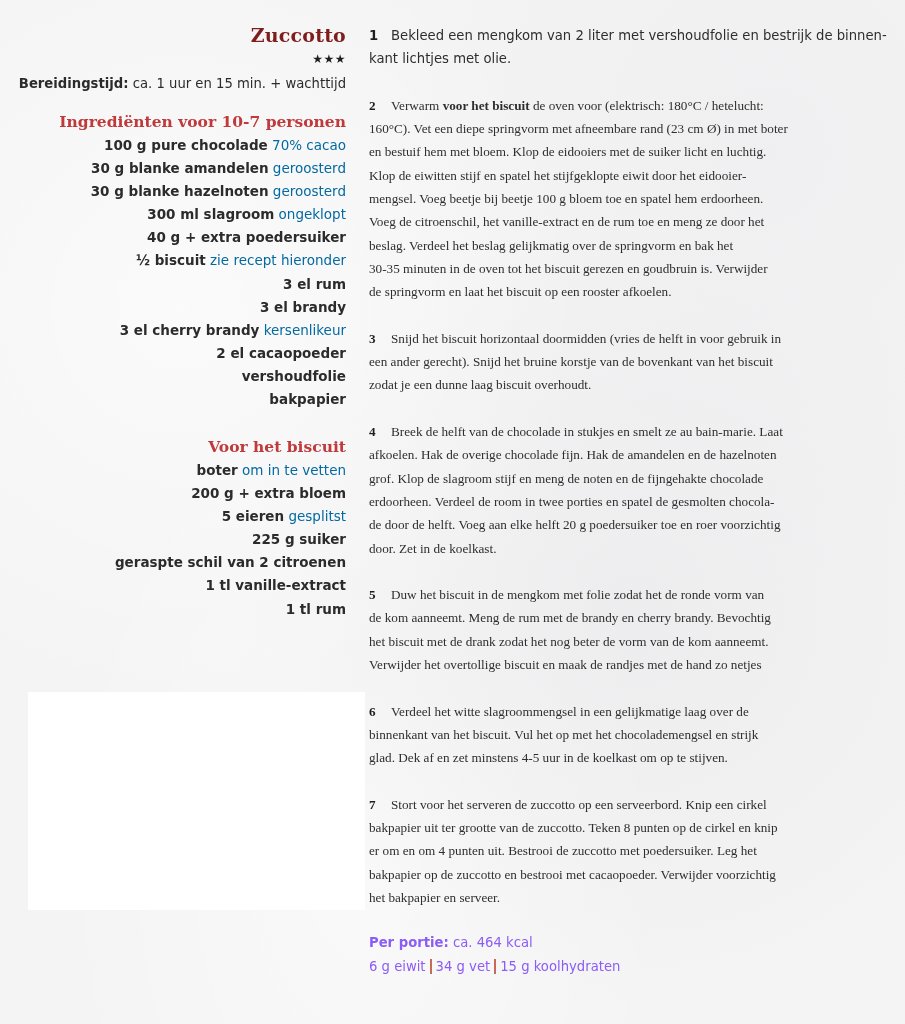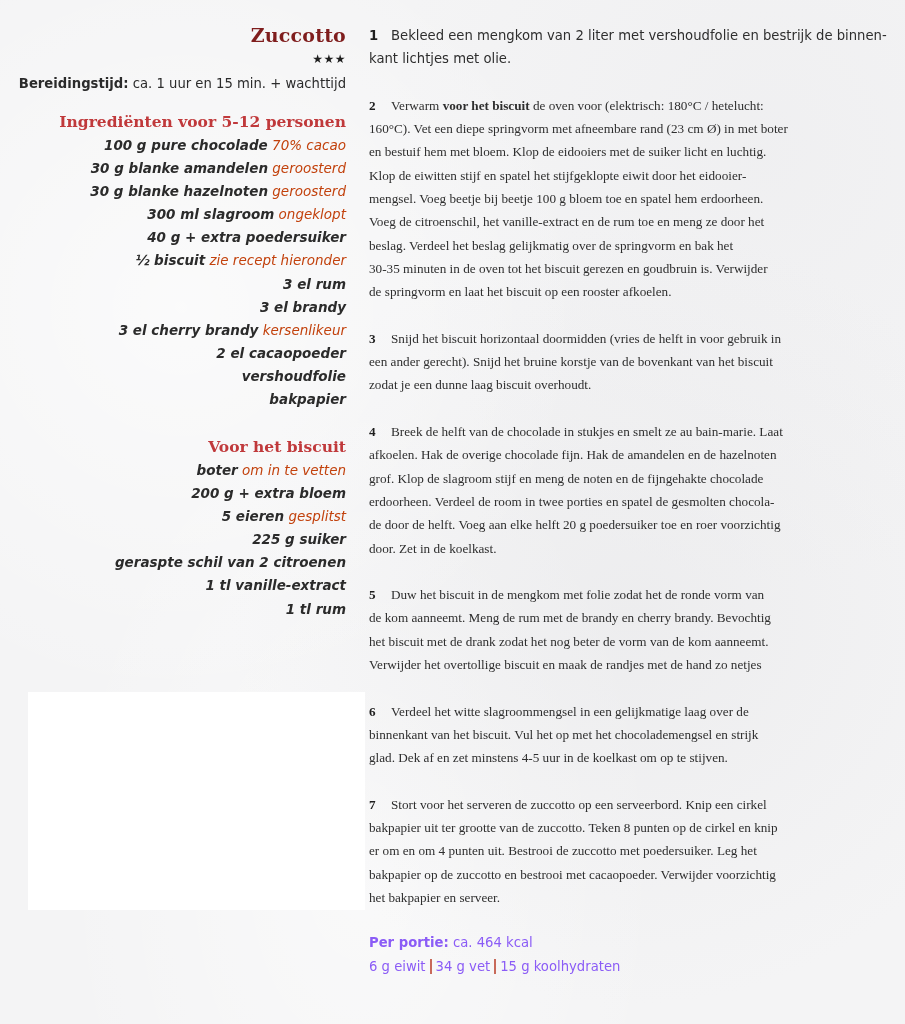--- a/index.html
+++ b/index.html
@@ -74,22 +74,22 @@
       right: 0;
       list-style: none;
     }
     .ing-list li {
       height: 23.1px;
       line-height: 23.1px;
       font-size: 13.5px;
       white-space: nowrap;
       color: #2b2b2b;
     }
-    .ing-list li .main { font-weight: bold; font-style: italic; }
-    .ing-list li .note { font-style: italic; font-weight: normal; color: #c2410c; }
+    .ing-list li .main { font-weight: bold; }
+    .ing-list li .note { font-weight: normal; color: #0369a1; }
     .list-main { top: 134px; }
     .list-biscuit { top: 459px; }
 
     .white-box {
       position: absolute;
       left: 28px;
       top: 692px;
       width: 337px;
       height: 218px;
       background: #ffffff;
@@ -137,21 +137,21 @@
 </head>
 <body>
 
 <div class="left-col">
   <h1 class="recipe-title">Zuccotto</h1>
   <div class="difficulty">★★★</div>
   <div class="prep-time">
     <span class="bold">Bereidingstijd:</span><span> ca. 1 uur en 15 min. + wachttijd</span>
   </div>
 
-  <h2 class="section-heading heading-ingredients">Ingrediënten voor 5-12 personen</h2>
+  <h2 class="section-heading heading-ingredients">Ingrediënten voor 10-7 personen</h2>
   <ul class="ing-list list-main">
     <li><span class="main">100 g pure chocolade</span><span class="note"> 70% cacao</span></li>
     <li><span class="main">30 g blanke amandelen</span><span class="note"> geroosterd</span></li>
     <li><span class="main">30 g blanke hazelnoten</span><span class="note"> geroosterd</span></li>
     <li><span class="main">300 ml slagroom</span><span class="note"> ongeklopt</span></li>
     <li><span class="main">40 g + extra poedersuiker</span><span class="note"></span></li>
     <li><span class="main">½ biscuit</span><span class="note"> zie recept hieronder</span></li>
     <li><span class="main">3 el rum</span><span class="note"></span></li>
     <li><span class="main">3 el brandy</span><span class="note"></span></li>
     <li><span class="main">3 el cherry brandy</span><span class="note"> kersenlikeur</span></li>

